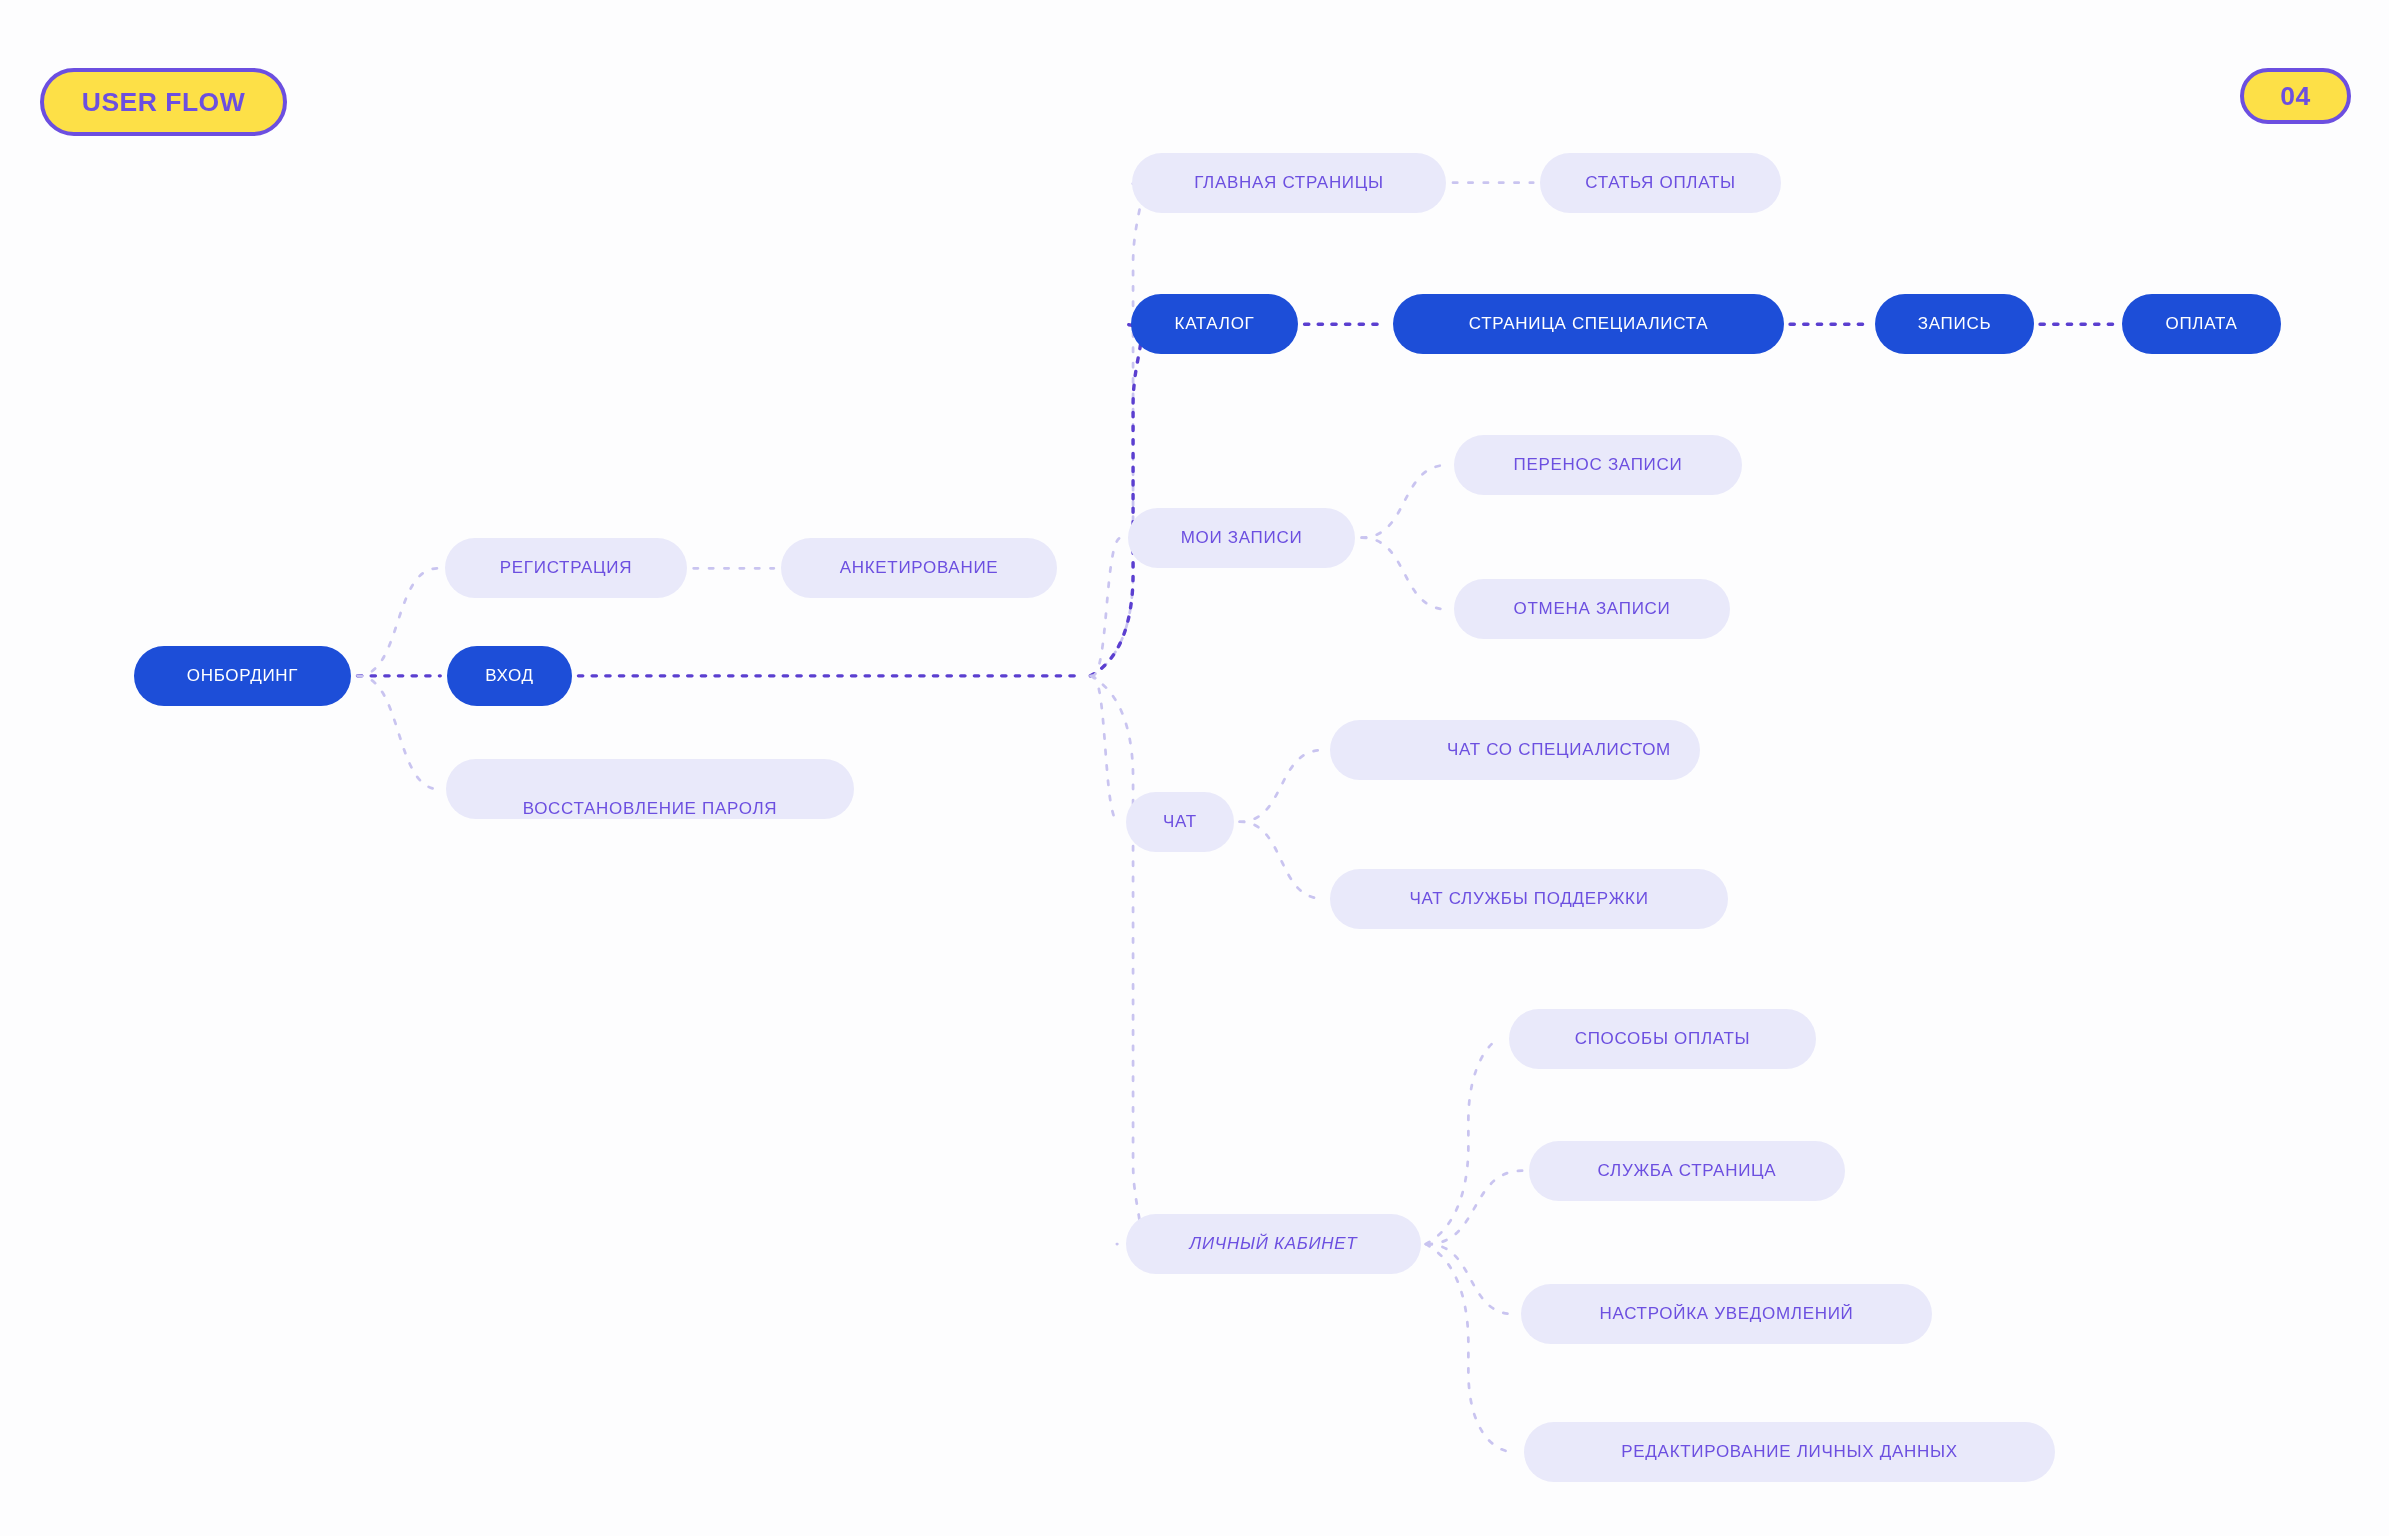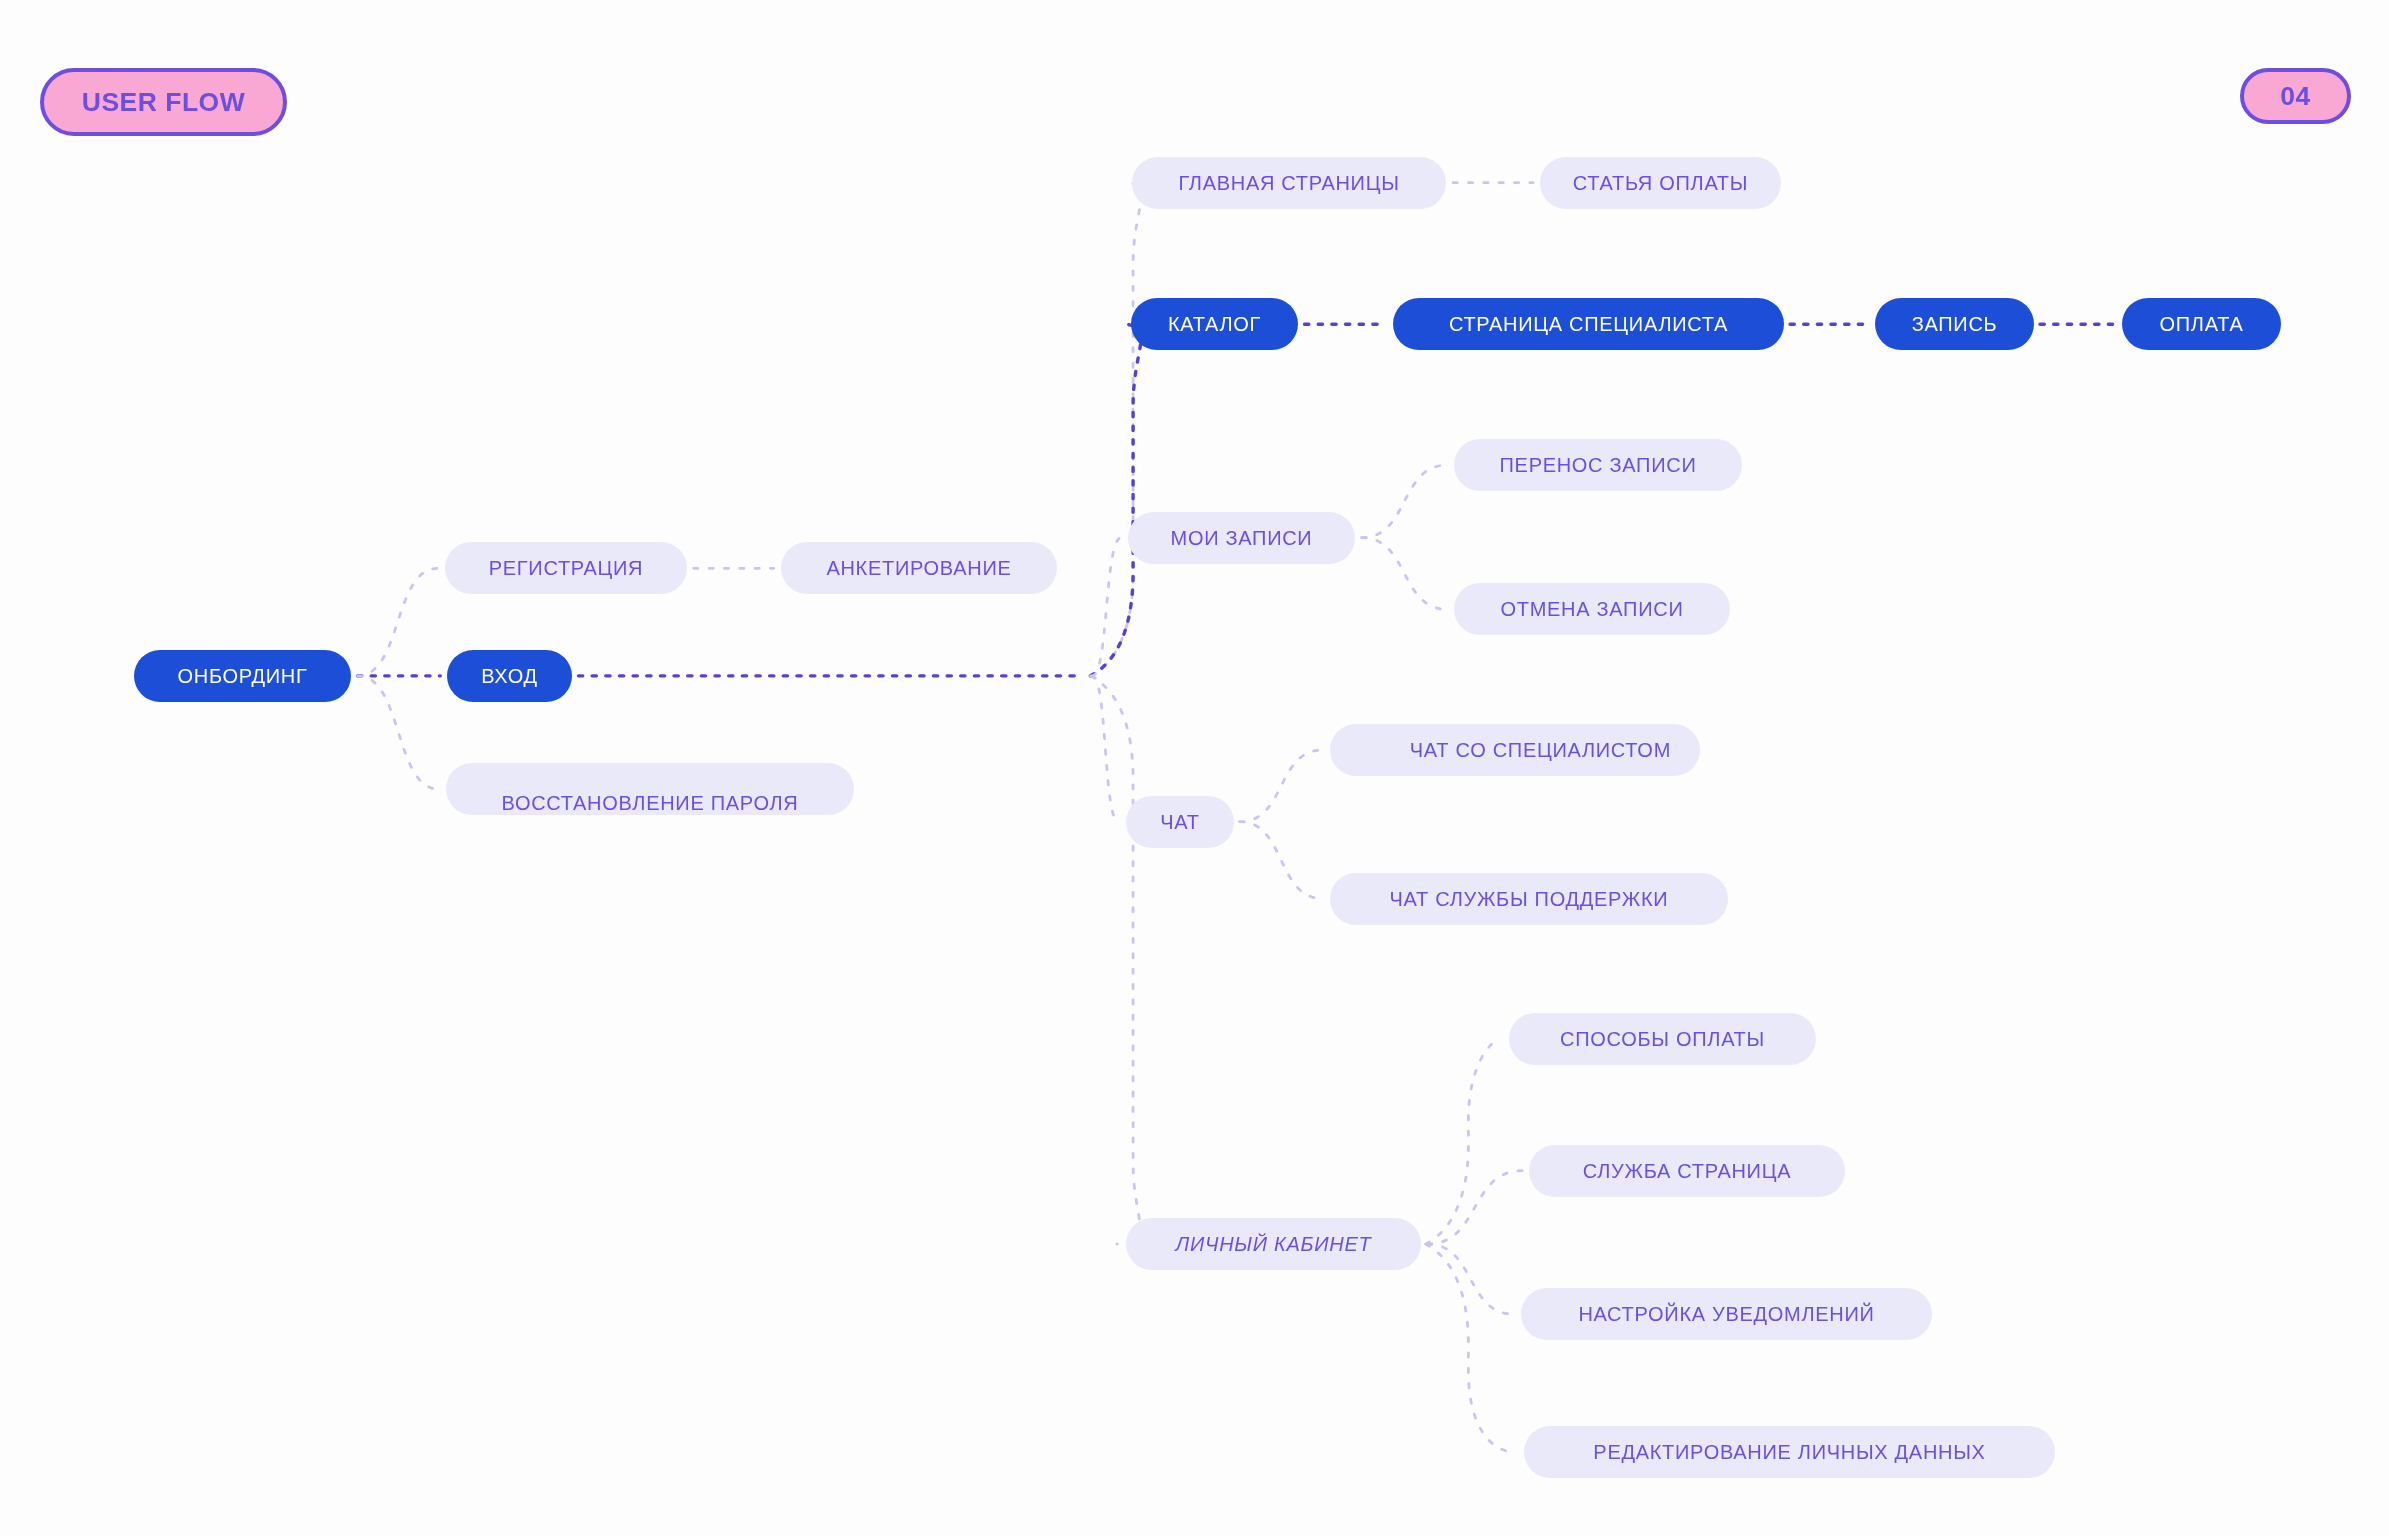--- a/index.html
+++ b/index.html
@@ -24,21 +24,21 @@
   }
 
   
   .badge-outline {
     position: absolute;
     display: flex;
     align-items: center;
     justify-content: center;
     border: 4.3px solid #6C4FE0;
     border-radius: 853px;
-    background: #f9a8d4;
+    background: #fde047;
     color: #6C4FE0;
     font-weight: bold;
     letter-spacing: 0.5px;
   }
   #user-flow-badge {
     left: 40px; top: 68px;
     width: 247px; height: 68px;
     font-size: 26.5px;
   }
   #page-number-badge {
@@ -46,23 +46,23 @@
     width: 111px; height: 56px;
     font-size: 26.5px;
   }
 
   
   .node {
     position: absolute;
     display: flex;
     align-items: center;
     justify-content: center;
-    height: 52px;
+    height: 60px;
     border-radius: 853px;
-    font-size: 20px;
+    font-size: 17px;
     letter-spacing: 0.7px;
     white-space: nowrap;
     padding: 0 29px;
     transform: translateY(-50%);
   }
   .node.light {
     background: #E9E9FA;
     color: #6C4FE0;
   }
   .node.filled {

